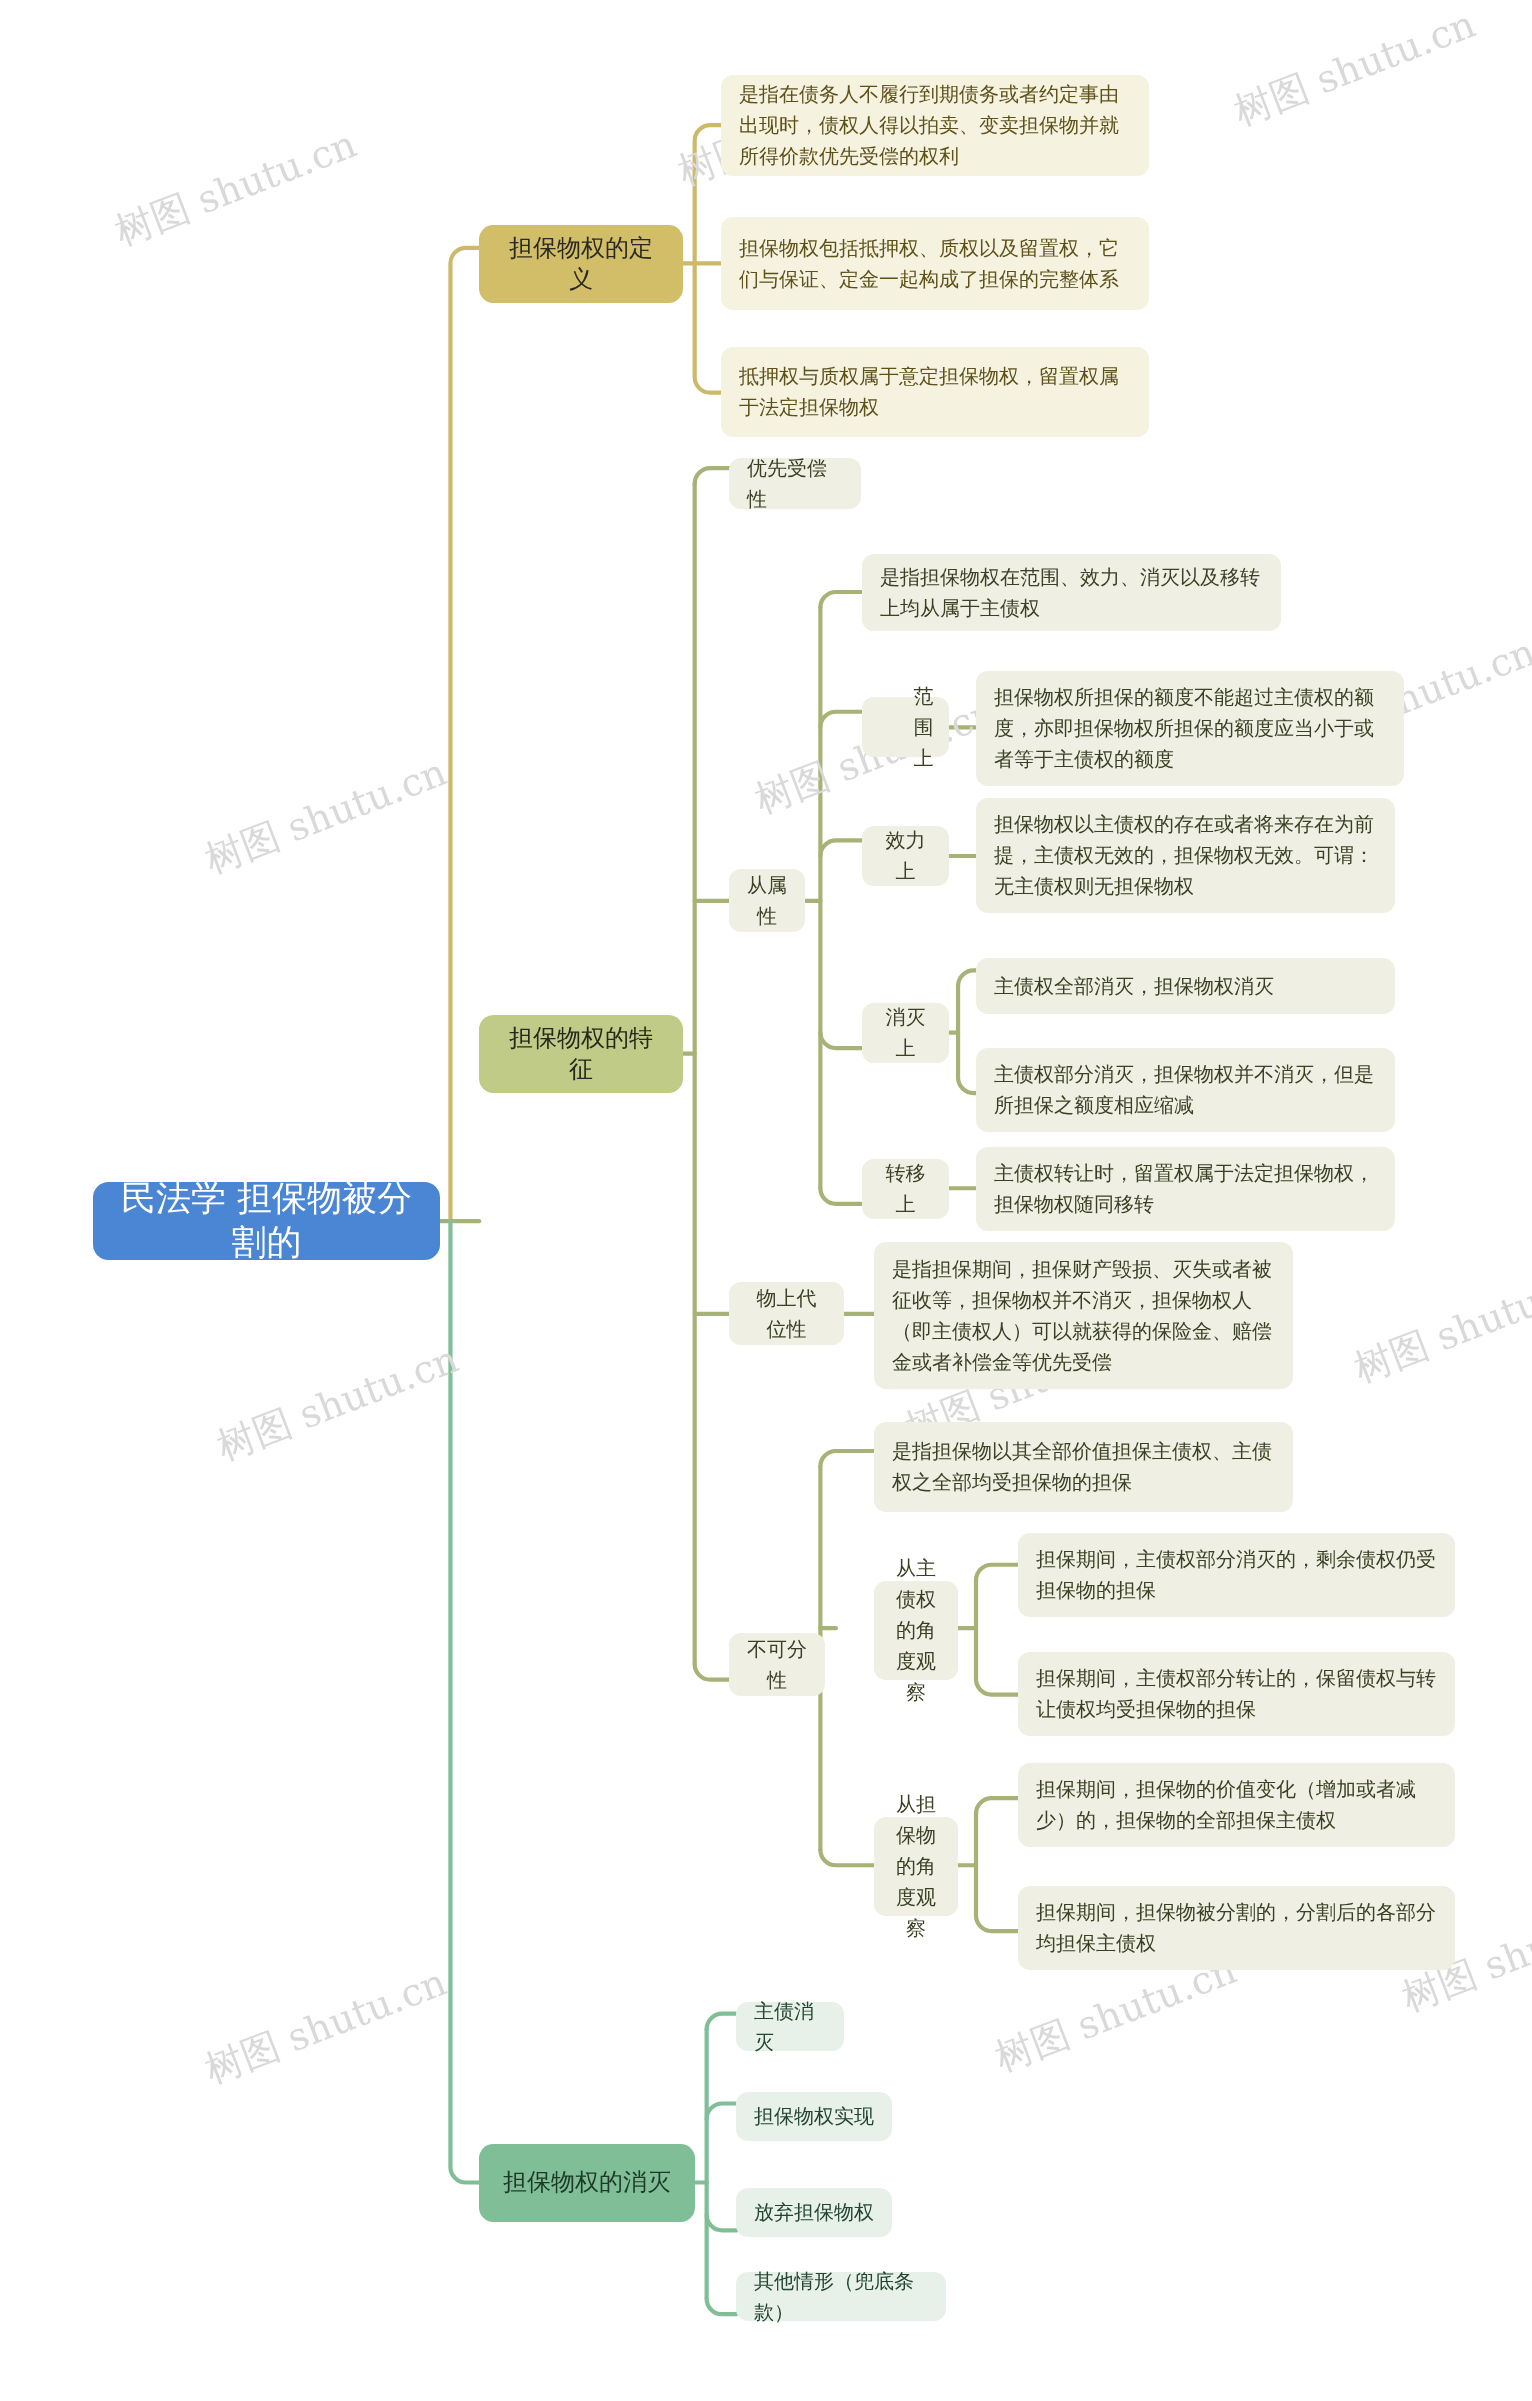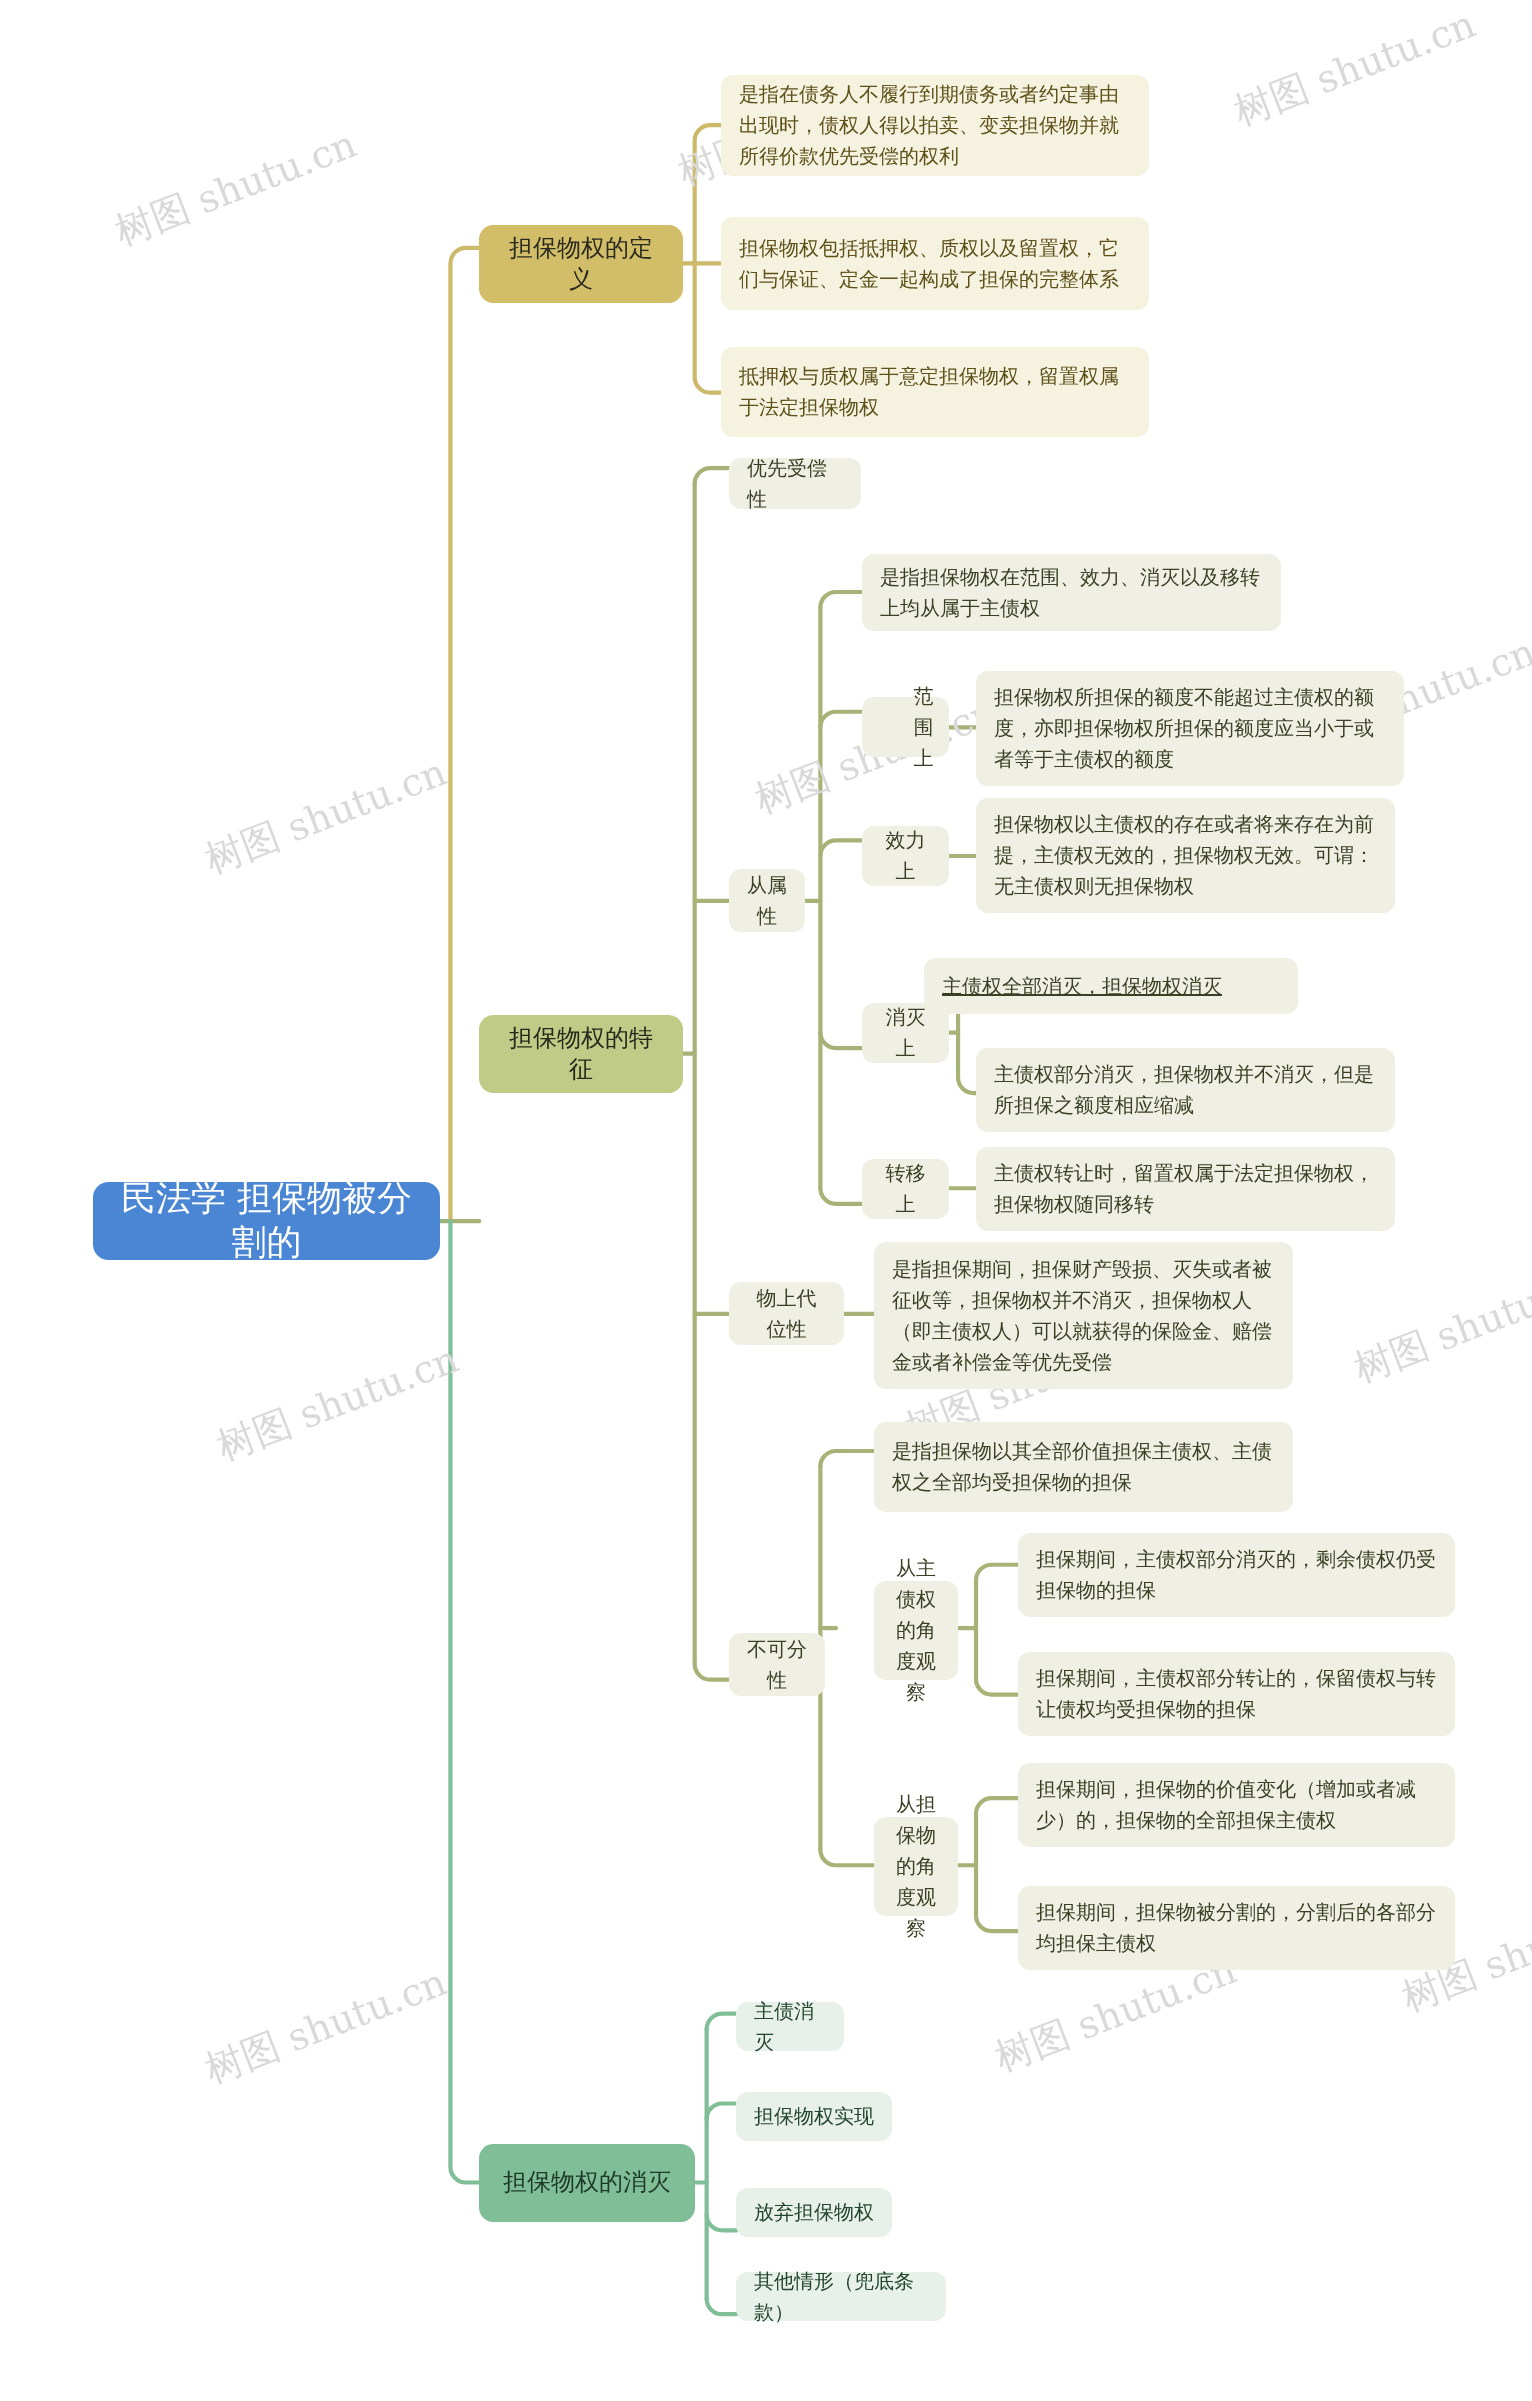--- a/index.html
+++ b/index.html
@@ -169,21 +169,21 @@
   <div class="node leaf l-olive" style="left:862px;top:826px;width:87px;height:60px;justify-content:center;">
     <span class="txt" style="text-align:center;">效力上</span>
   </div>
   <div class="node leaf l-olive" style="left:976px;top:798px;width:419px;height:115px;">
     <span class="txt">担保物权以主债权的存在或者将来存在为前提，主债权无效的，担保物权无效。可谓：无主债权则无担保物权</span>
   </div>
 
   <div class="node leaf l-olive" style="left:862px;top:1003px;width:87px;height:60px;justify-content:center;">
     <span class="txt" style="text-align:center;">消灭上</span>
   </div>
-  <div class="node leaf l-olive" style="left:924px;top:958px;width:374px;height:56px;text-decoration:underline;">
+  <div class="node leaf l-olive" style="left:976px;top:958px;width:419px;height:56px;">
     <span class="txt">主债权全部消灭，担保物权消灭</span>
   </div>
   <div class="node leaf l-olive" style="left:976px;top:1048px;width:419px;height:84px;">
     <span class="txt">主债权部分消灭，担保物权并不消灭，但是所担保之额度相应缩减</span>
   </div>
 
   <div class="node leaf l-olive" style="left:862px;top:1159px;width:87px;height:60px;justify-content:center;">
     <span class="txt" style="text-align:center;">转移上</span>
   </div>
   <div class="node leaf l-olive" style="left:976px;top:1147px;width:419px;height:84px;">

